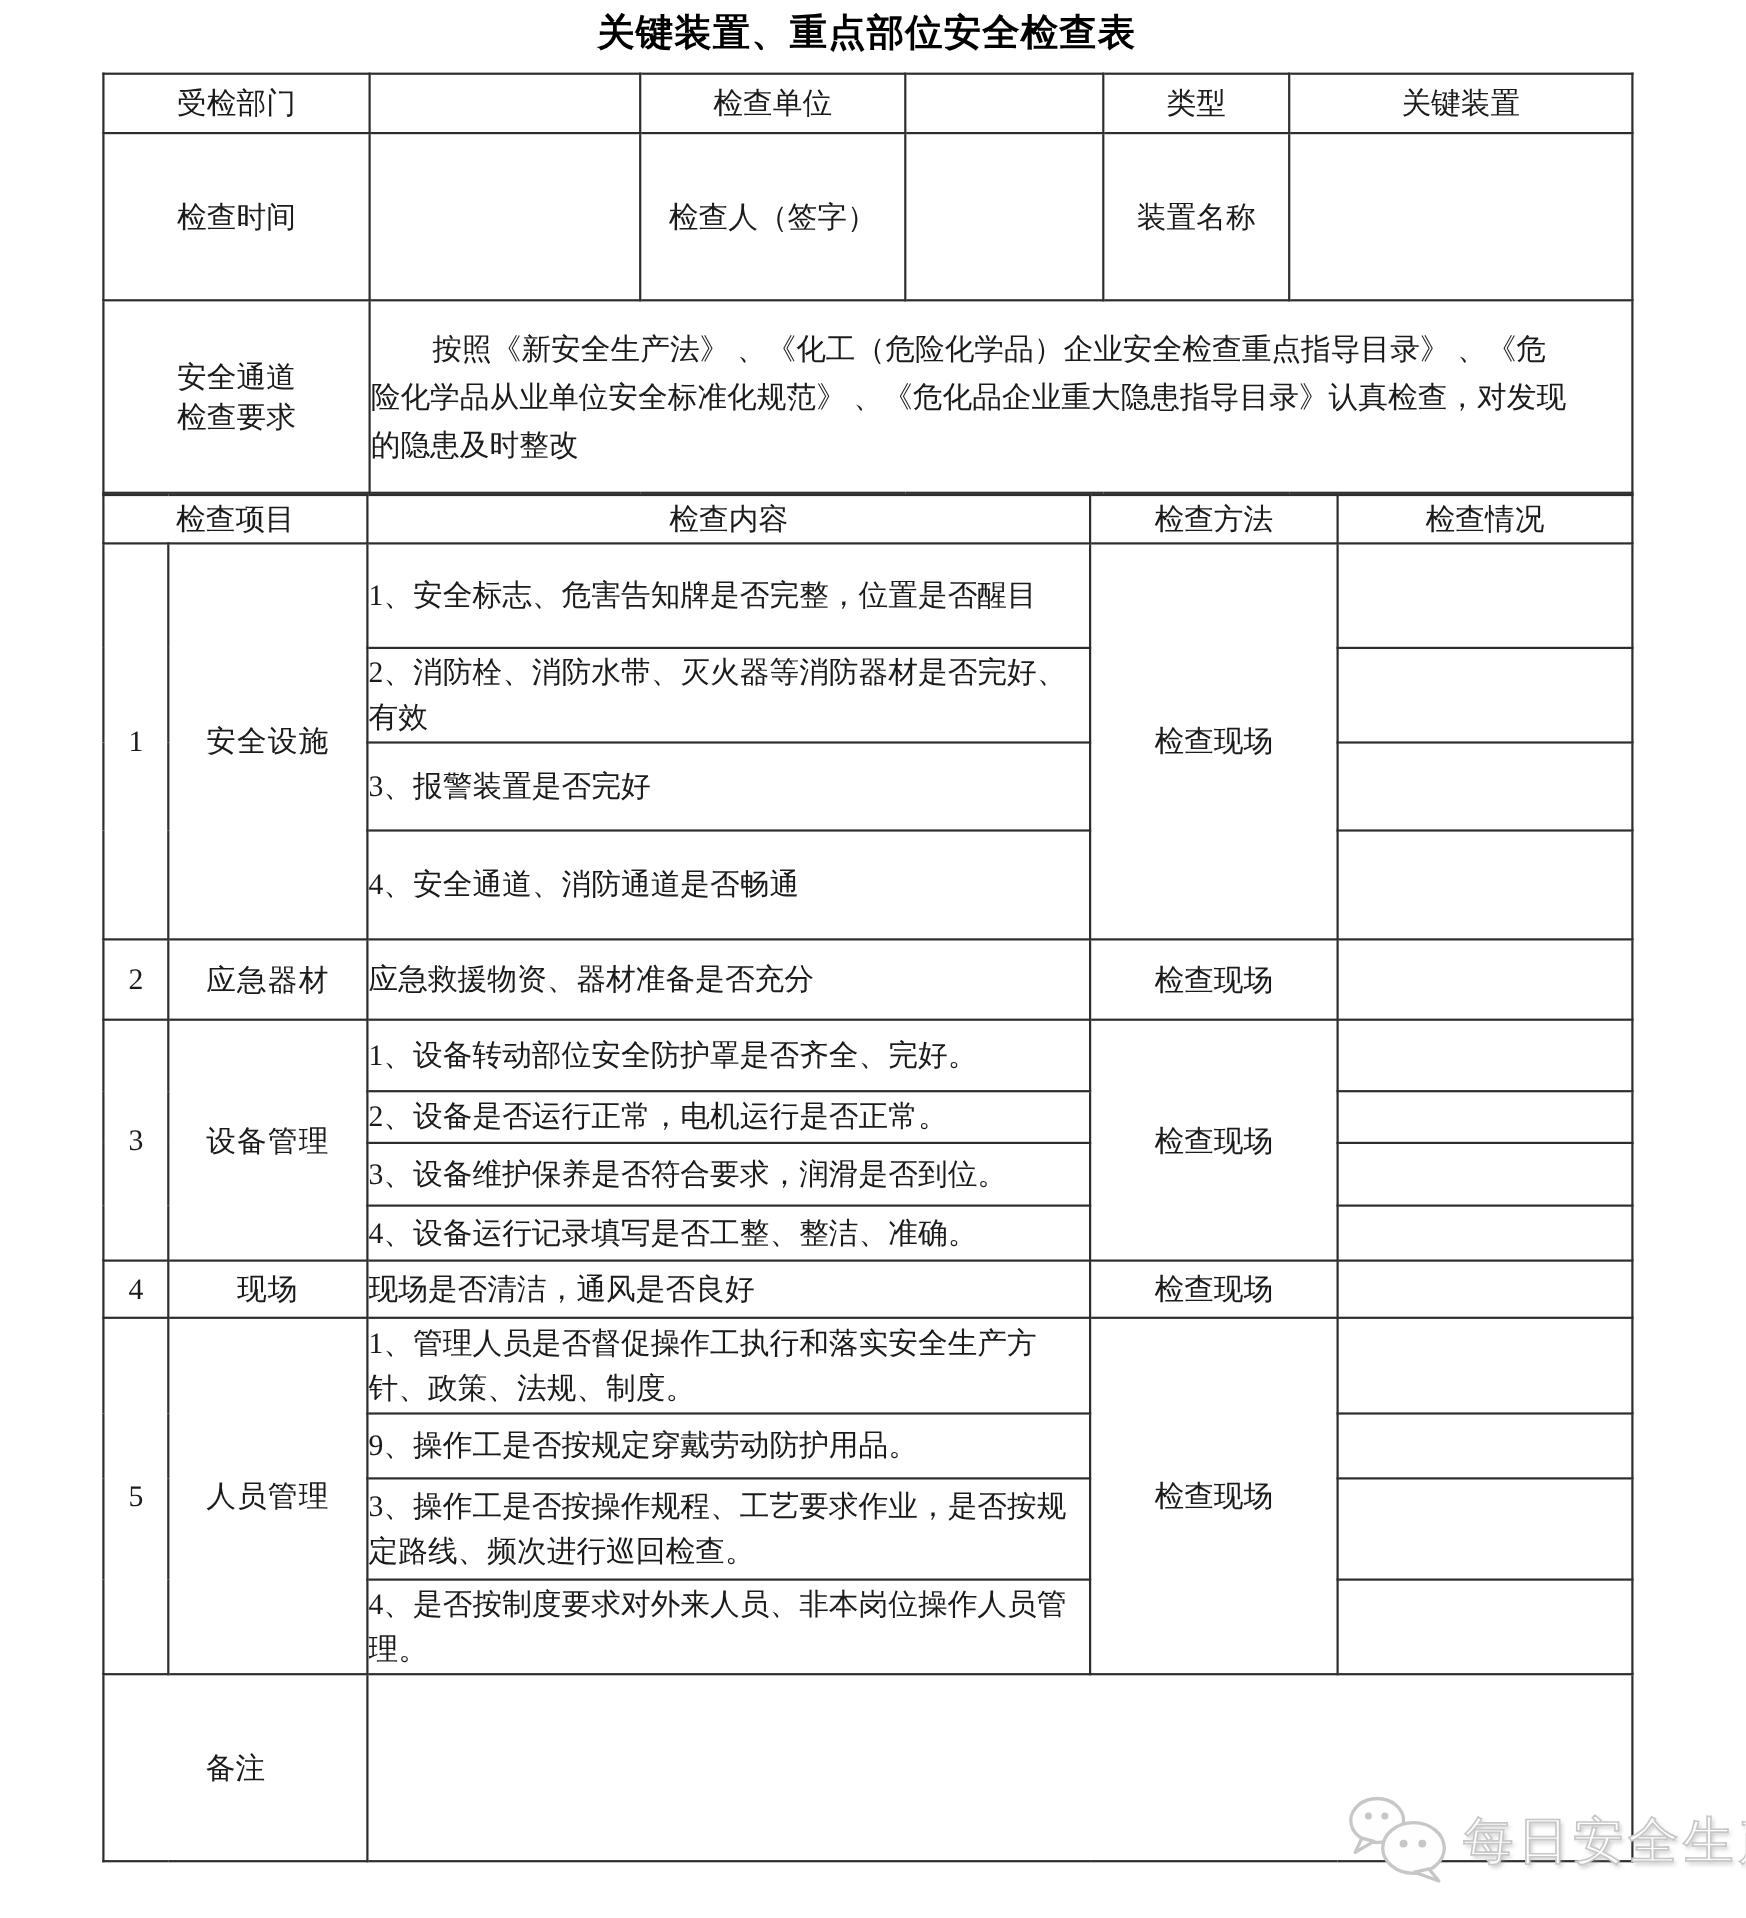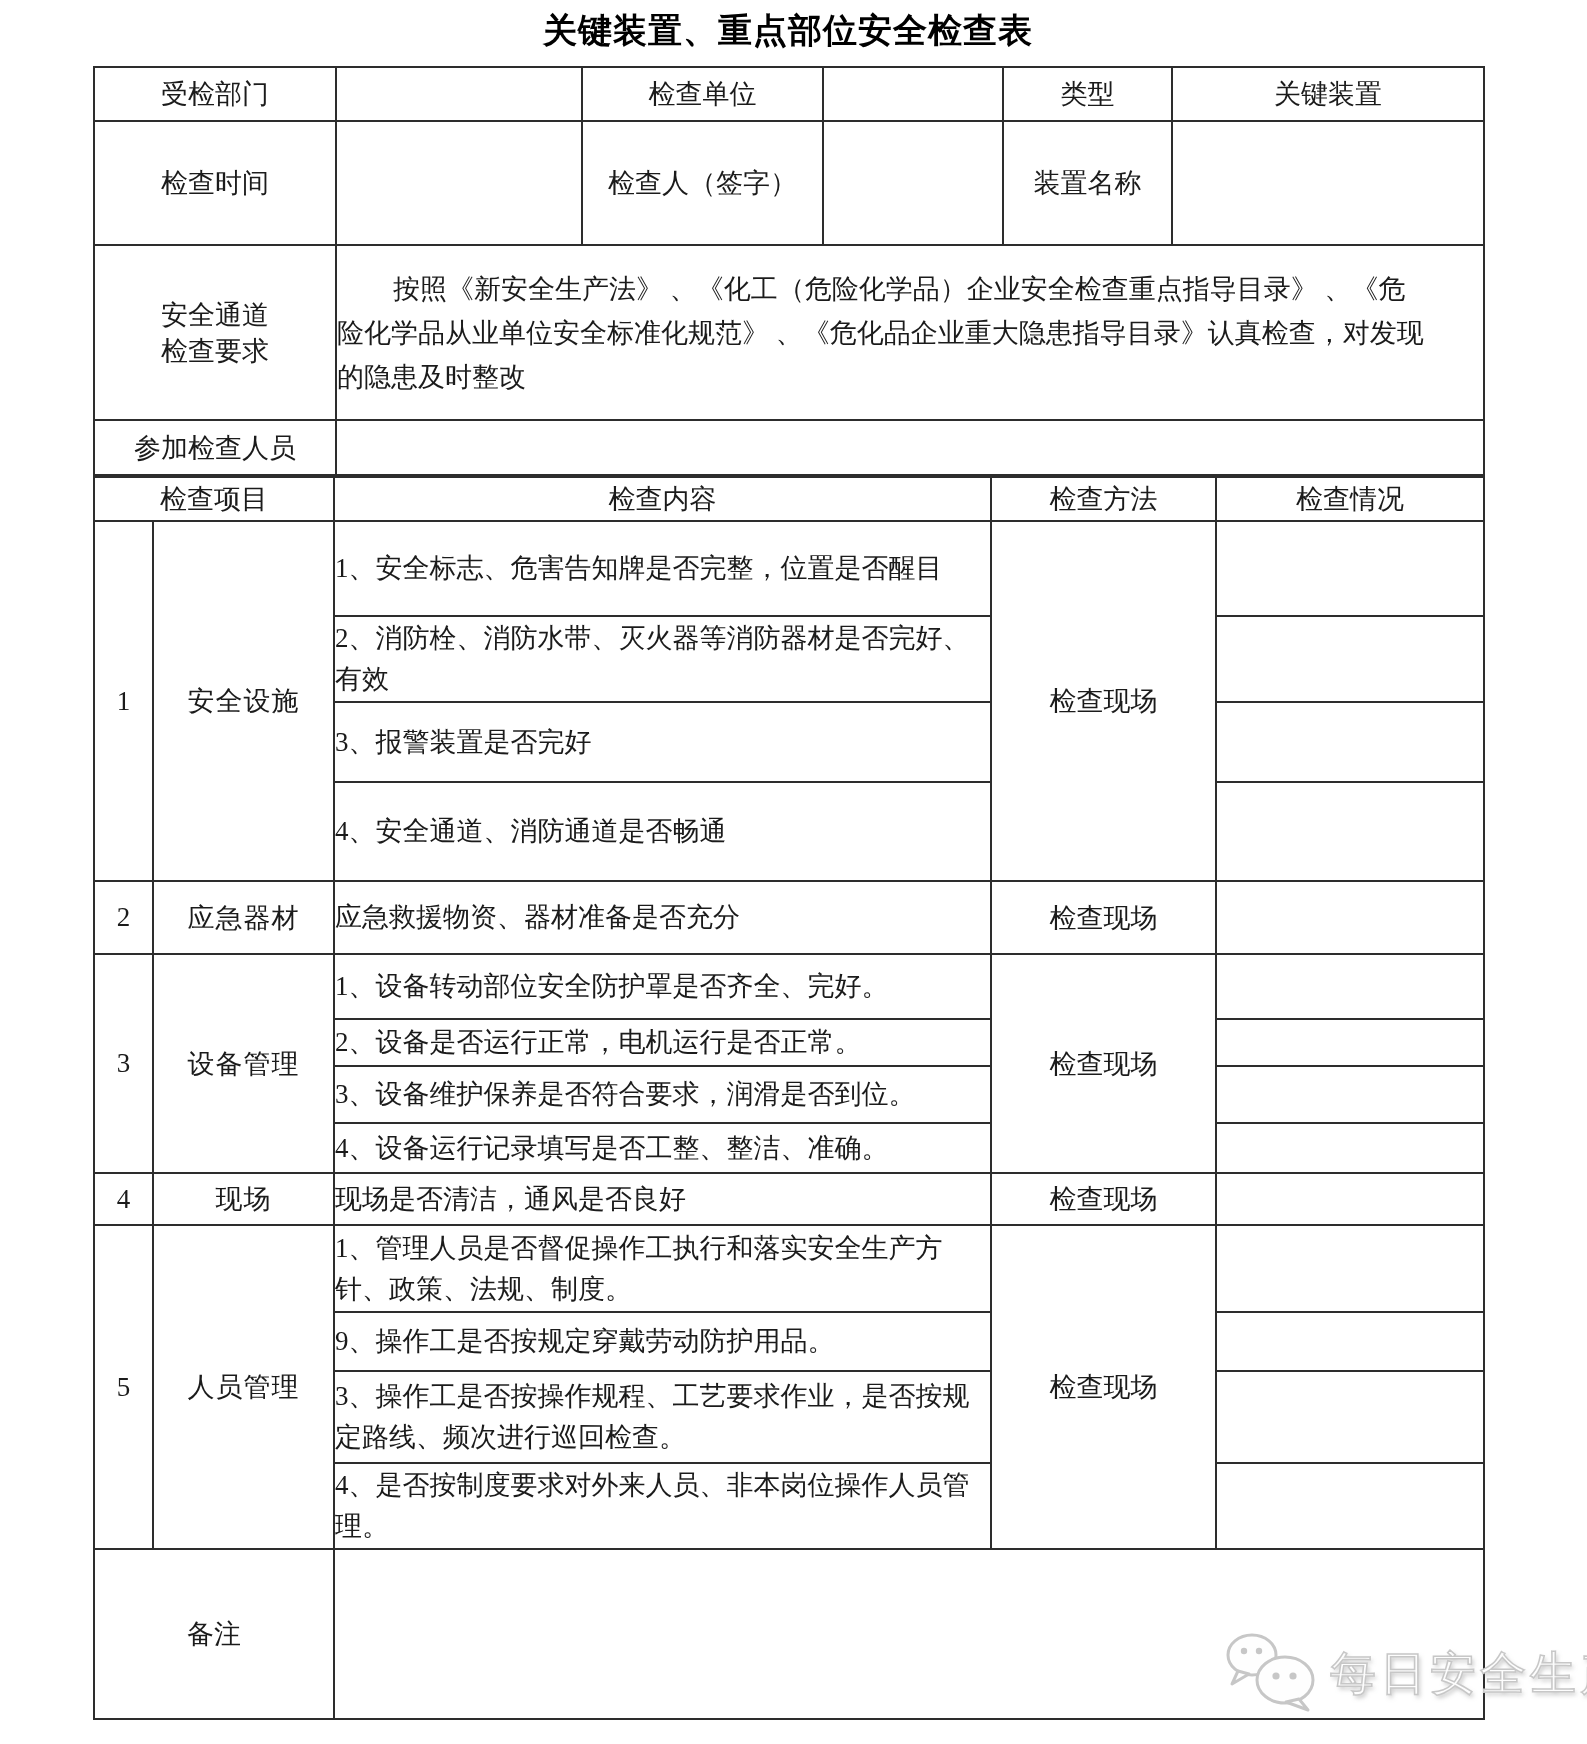--- a/index.html
+++ b/index.html
@@ -79,42 +79,38 @@
       </colgroup>
       <tbody>
           <tr style="height:54px">
         <td class="c lbl">受检部门</td>
         <td></td>
         <td class="c lbl">检查单位</td>
         <td></td>
         <td class="c lbl">类型</td>
         <td class="c lbl">关键装置</td>
       </tr>
-      <tr style="height:124px">
+      <tr style="height:152px">
         <td class="c lbl">检查时间</td>
         <td></td>
         <td class="c lbl">检查人（签字）</td>
         <td></td>
         <td class="c lbl">装置名称</td>
         <td></td>
       </tr>
       <tr style="height:175px">
         <td class="c lbl">
           <div>安全通道</div>
           <div>检查要求</div>
         </td>
         <td colspan="5" class="basis-text">
           <div class="indent">按照《新安全生产法》 、《化工（危险化学品）企业安全检查重点指导目录》 、《危</div>
           <div>险化学品从业单位安全标准化规范》 、《危化品企业重大隐患指导目录》认真检查，对发现</div>
           <div>的隐患及时整改</div>
         </td>
-      </tr>
-      <tr style="height:55px">
-        <td class="c lbl">参加检查人员</td>
-        <td colspan="5"></td>
       </tr>
     </tbody>
       </table>
 
     <table class="t">
       <colgroup>
         <col style="width:59px">
           <col style="width:181px">
           <col style="width:657px">
         <col style="width:225px">

